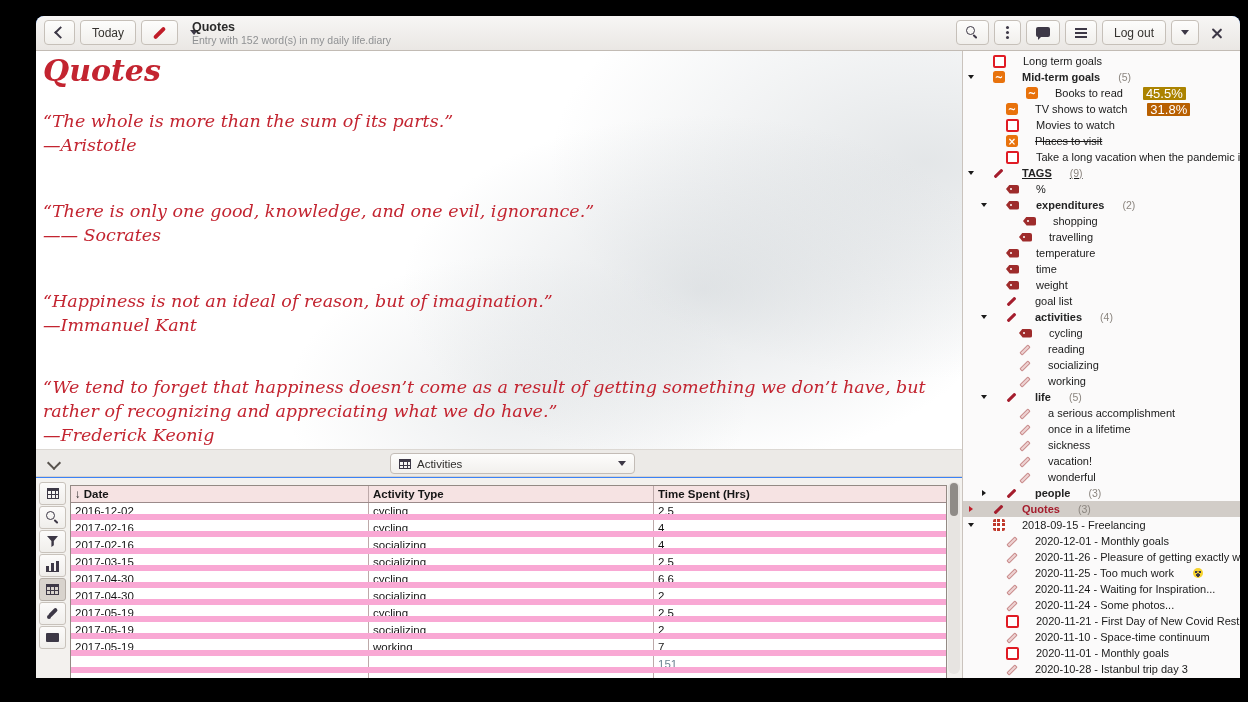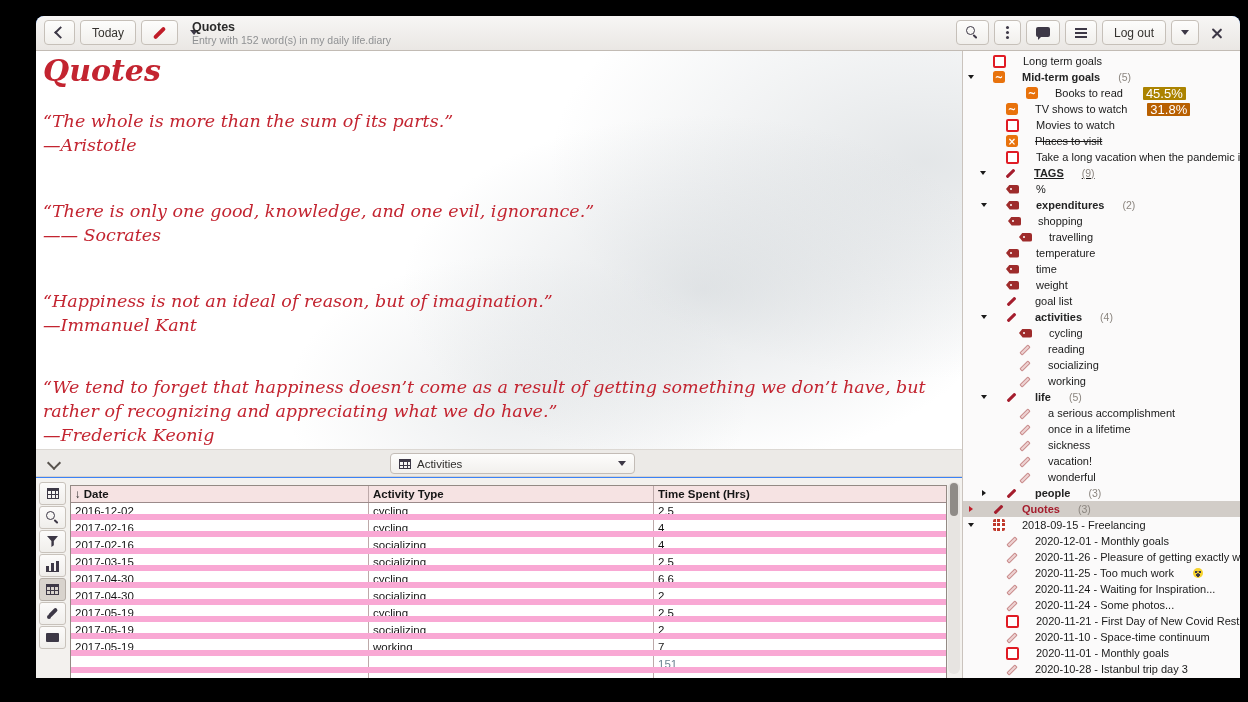--- a/index.html
+++ b/index.html
@@ -312,38 +312,38 @@
         <div class="trow" style="padding-left: 15px;">
           <span class="exp"></span>
           <span class="ticn icn-xbox"></span>
           <span class="tlabel strike">Places to visit</span>
         </div>
         <div class="trow" style="padding-left: 15px;">
           <span class="exp"></span>
           <span class="ticn icn-checkbox"></span>
           <span class="tlabel">Take a long vacation when the pandemic is over</span>
         </div>
-        <div class="trow" style="padding-left: 14px; text-decoration: underline;">
+        <div class="trow" style="padding-left: 2px; text-decoration: underline;">
           <span class="exp open"></span>
           <span class="ticn icn-pen"></span>
           <span class="tlabel b">TAGS</span>
           <span class="tcount">(9)</span>
         </div>
         <div class="trow" style="padding-left: 15px;">
           <span class="exp"></span>
           <span class="ticn icn-tag"></span>
           <span class="tlabel">%</span>
         </div>
         <div class="trow" style="padding-left: 15px;">
           <span class="exp open"></span>
           <span class="ticn icn-tag"></span>
           <span class="tlabel b">expenditures</span>
           <span class="tcount">(2)</span>
         </div>
-        <div class="trow" style="padding-left: 17px;">
+        <div class="trow" style="padding-left: 32px;">
           <span class="exp"></span>
           <span class="ticn icn-tag"></span>
           <span class="tlabel">shopping</span>
         </div>
         <div class="trow" style="padding-left: 28px;">
           <span class="exp"></span>
           <span class="ticn icn-tag"></span>
           <span class="tlabel">travelling</span>
         </div>
         <div class="trow" style="padding-left: 15px;">

